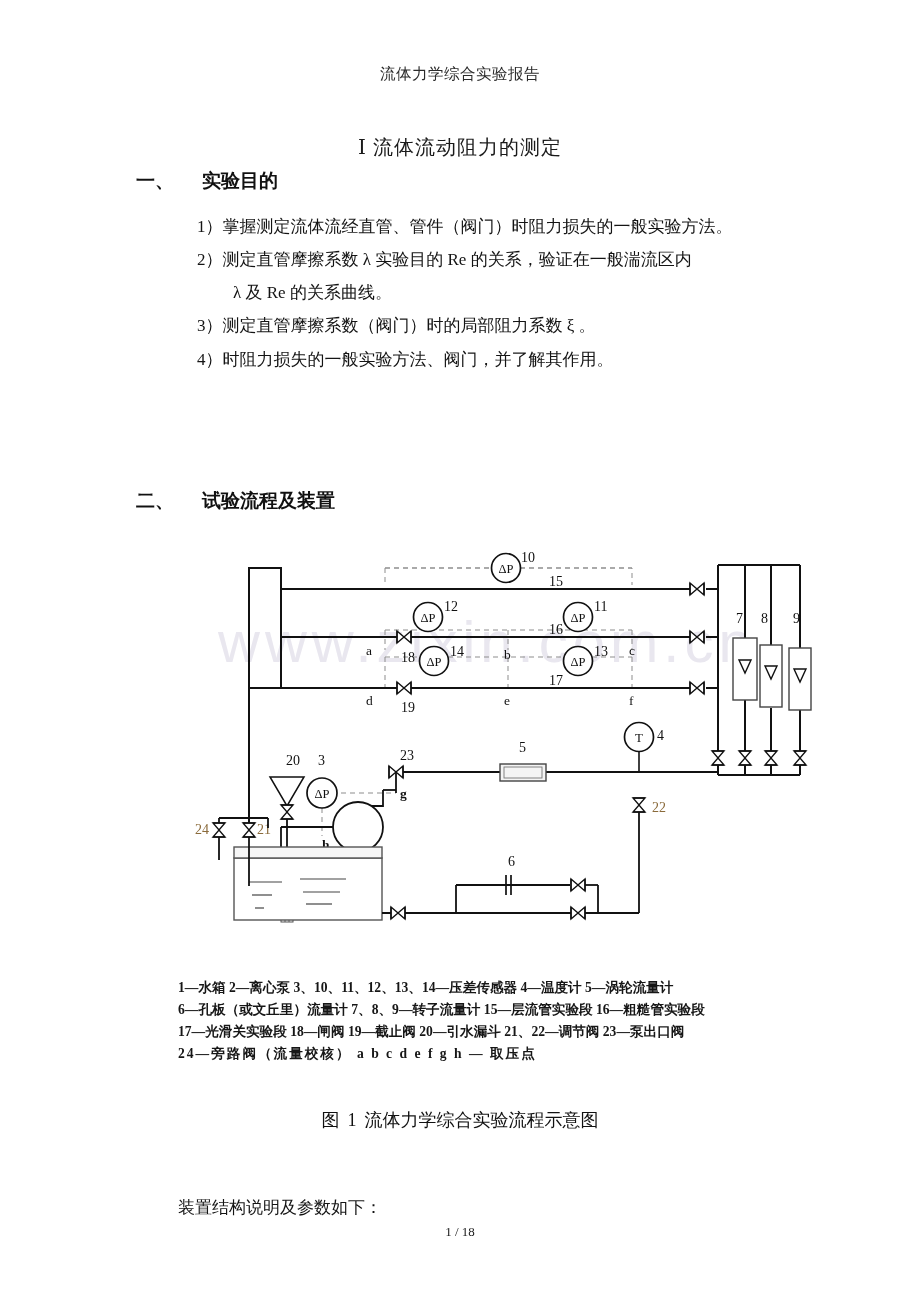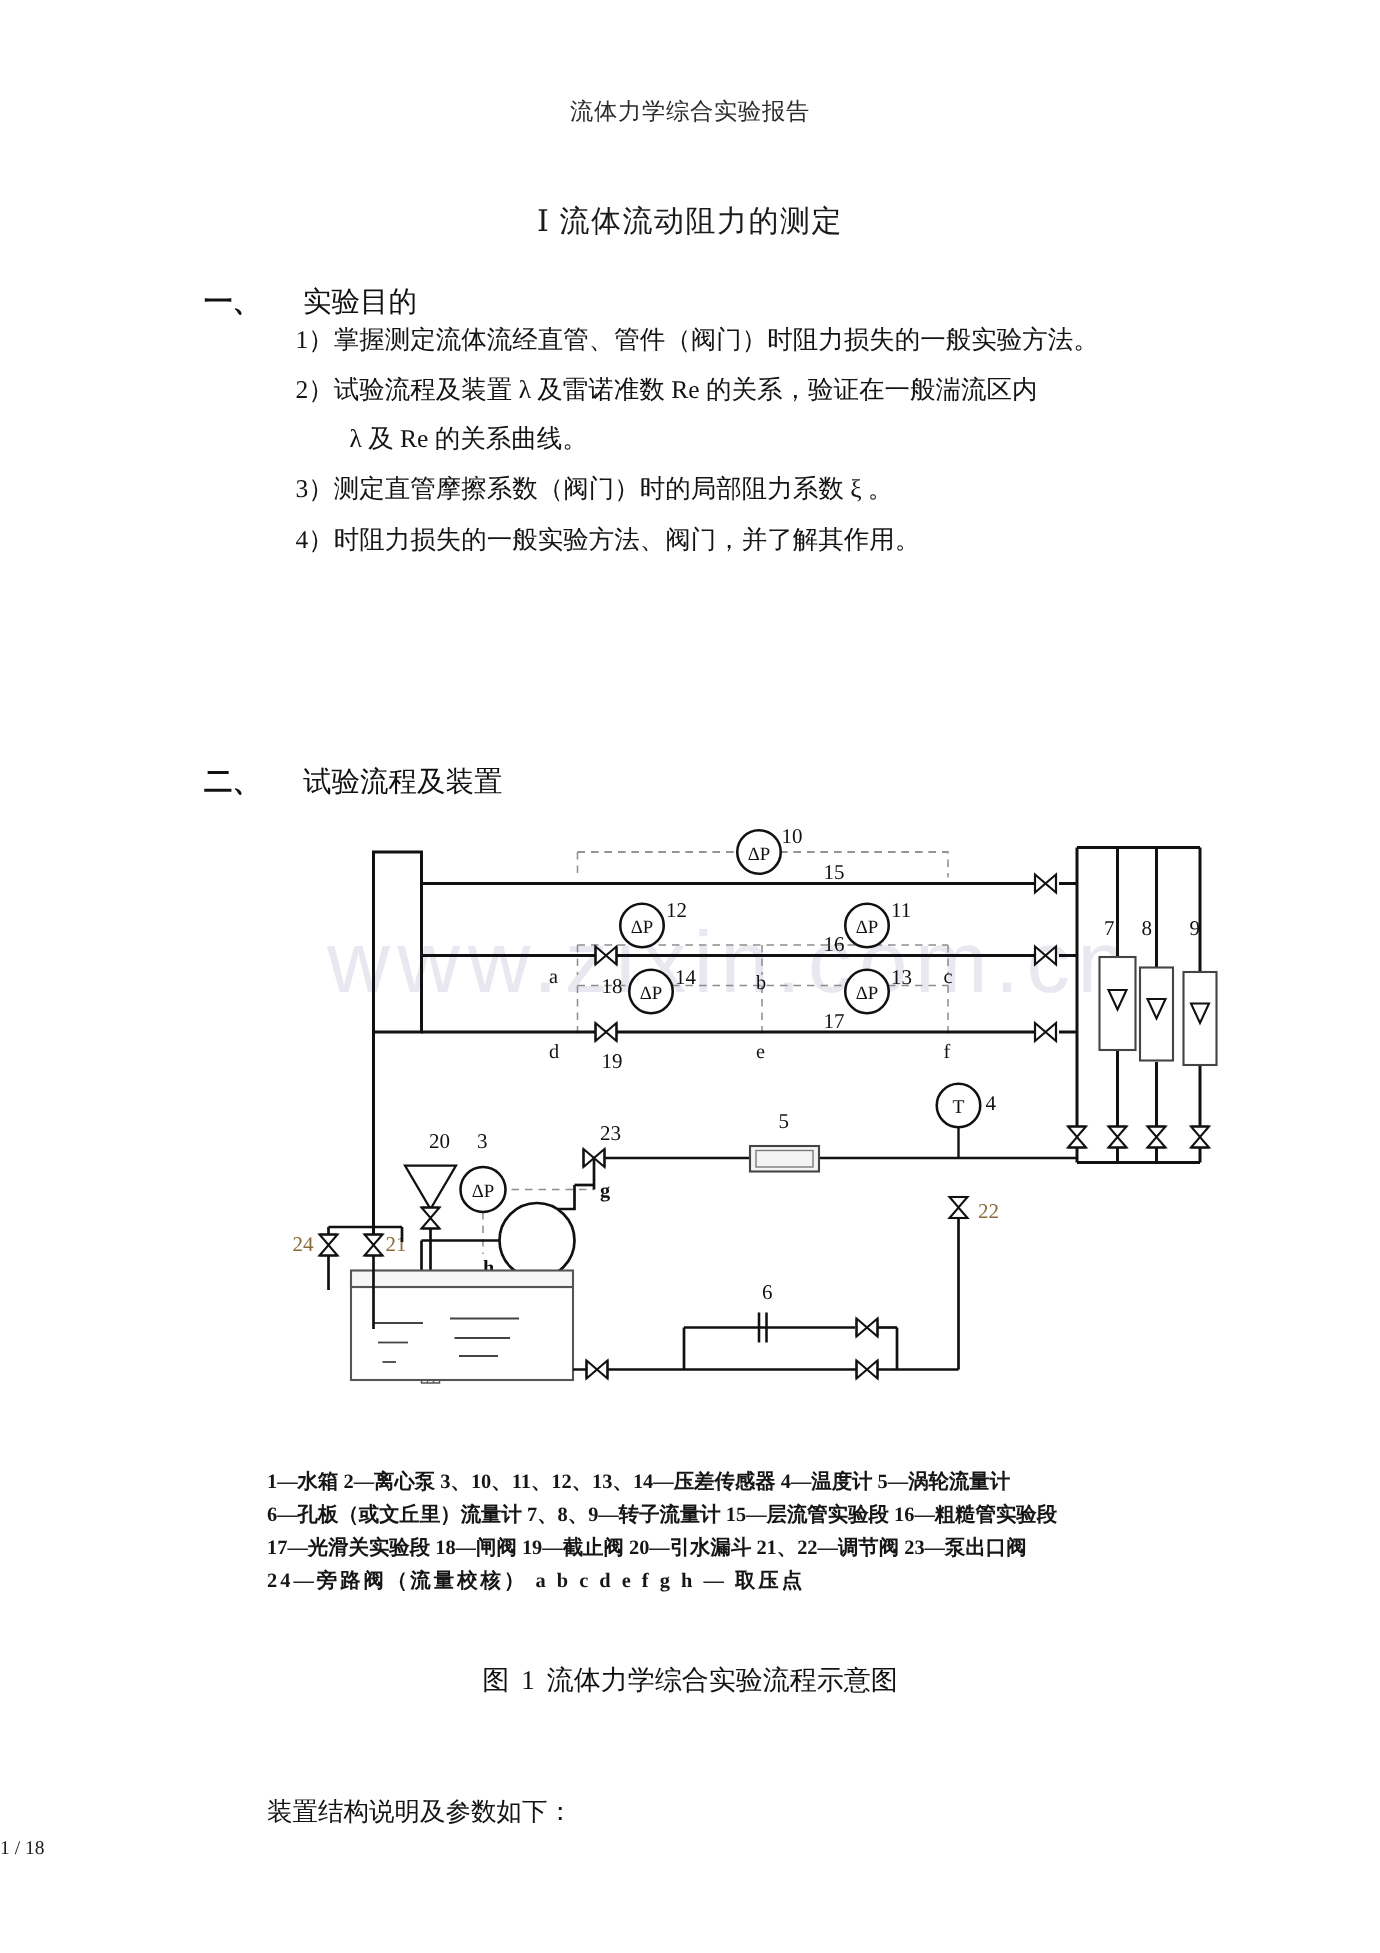--- a/index.html
+++ b/index.html
@@ -50,22 +50,21 @@
     align-items: baseline;
     font-size: 19px;
     font-weight: bold;
     color: #111;
   }
   .section-head .num {
     width: 66px;
     display: inline-block;
   }
   .section-head .stitle {
-    font-weight: normal;
-    margin-top: 20px;
+    font-weight: bold;
   }
   #sec1 { left: 136px; top: 168px; }
   #sec2 { left: 136px; top: 488px; }
 
   
   .obj-list {
     position: absolute;
     left: 178px;
     top: 210px;
     width: 660px;
@@ -132,21 +131,21 @@
     font-size: 17px;
     color: #141414;
     margin-top: 38px;
   }
 
   
   .page-footer {
     position: absolute;
     left: 0; right: 0;
     top: 1224px;
-    text-align: left;
+    text-align: center;
     font-size: 13px;
     font-family: "Liberation Serif", serif;
     color: #1a1a1a;
   }
 
   svg text { font-family: "Liberation Serif", serif; }
 </style>
 </head>
 <body>
 
@@ -159,21 +158,21 @@
   <div class="section-head" id="sec1">
     <span class="num">一、</span>
     <span class="stitle">实验目的</span>
   </div>
 
   <div class="obj-list">
     <div class="li">
       <span>1）</span><span>掌握测定流体流经直管、管件（阀门）时阻力损失的一般实验方法。</span>
     </div>
     <div class="li">
-      <span>2）</span><span>试验流程及装置 λ 及雷诺准数 Re 的关系，验证在一般湍流区内</span>
+      <span>2）</span><span>测定直管摩擦系数 λ 实验目的 Re 的关系，验证在一般湍流区内</span>
     </div>
     <div class="li cont-line">
       <span>λ 及 Re 的关系曲线。</span>
     </div>
     <div class="li">
       <span>3）</span><span>测定直管摩擦系数（阀门）时的局部阻力系数 ξ 。</span>
     </div>
     <div class="li">
       <span>4）</span><span>时阻力损失的一般实验方法、阀门，并了解其作用。</span>
     </div>

